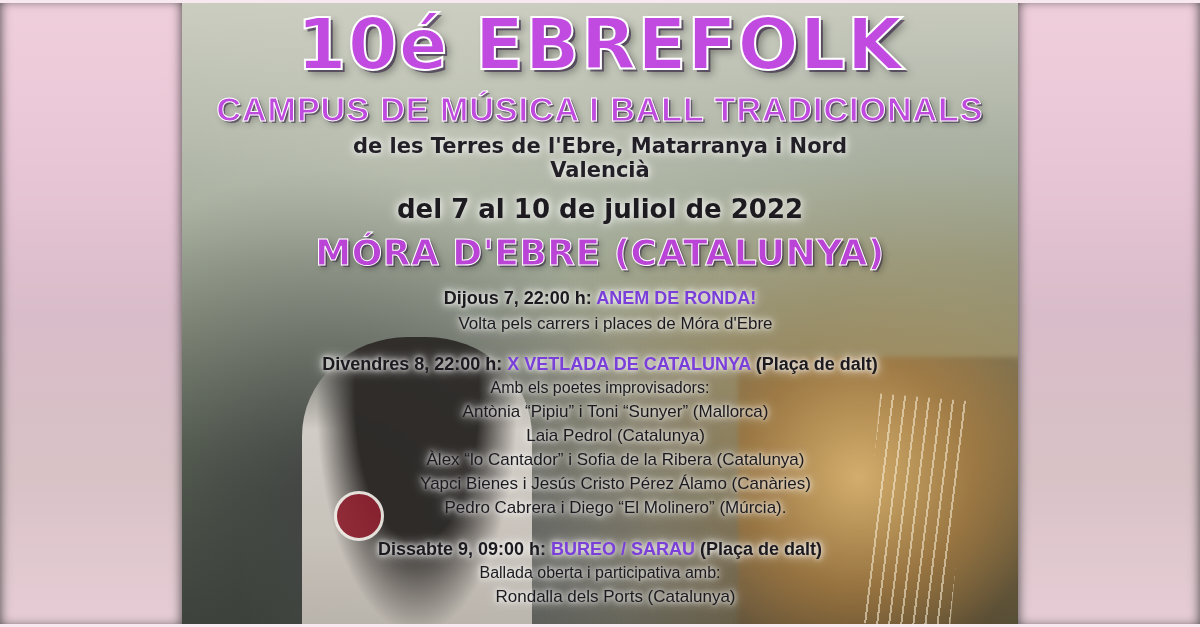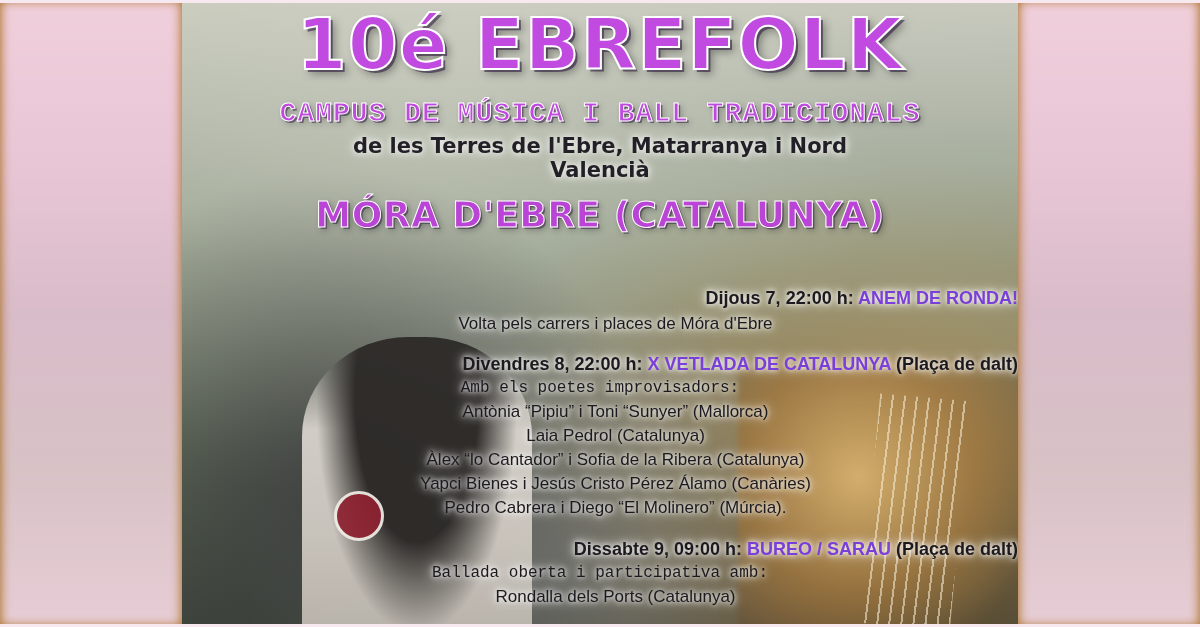--- a/index.html
+++ b/index.html
@@ -10,21 +10,21 @@
     overflow: hidden;
     background: #f3dfe6;
     font-family: "Liberation Sans", sans-serif;
   }
 
   #poster-root {
     position: relative;
     width: 1200px;
     height: 627px;
     overflow: hidden;
-    background: #a16207;
+    background: #404040;
   }
 
   
   .side-band {
     position: absolute;
     top: 0;
     height: 627px;
     width: 182px;
     background: linear-gradient(180deg, #f0cfdc 0%, #e9c6d6 25%, #d9bcc9 50%, #d8c2c6 75%, #e7cdd6 100%);
     filter: blur(6px);
@@ -131,28 +131,28 @@
     color: #c14be0;
     -webkit-text-stroke: 2px #ffffff;
     text-shadow:
       3px 3px 0 rgba(40,20,60,0.55),
       5px 5px 8px rgba(0,0,0,0.35);
     margin: 0;
     padding: 6px 0 0 0;
   }
 
   .subtitle-1 {
-    font-family: Liberation Mono, monospace;
-    font-weight: bold;
-    font-size: 28px;
+    font-family: Liberation Sans, sans-serif;
+    font-weight: bold;
+    font-size: 34px;
     letter-spacing: 1px;
     color: #bf4ade;
     -webkit-text-stroke: 1px #ffffff;
     text-shadow: 2px 2px 0 rgba(40,20,60,0.5), 3px 3px 6px rgba(0,0,0,0.3);
-    margin: 20px 0 0 0;
+    margin: 12px 0 0 0;
   }
 
   .subtitle-2 {
     font-family: "DejaVu Sans", sans-serif;
     font-weight: bold;
     font-size: 21px;
     line-height: 1.12;
     color: #231f26;
     text-shadow: 0 0 6px rgba(255,255,255,0.85), 0 0 12px rgba(255,255,255,0.7);
     margin: 6px 0 12px 0;
@@ -195,31 +195,29 @@
     font-family: "Liberation Sans", sans-serif;
     font-size: 17px;
     line-height: 1.42;
     color: #1c1a1f;
     text-shadow: 0 0 5px rgba(255,255,255,0.95), 0 0 10px rgba(255,255,255,0.85), 0 0 16px rgba(255,255,255,0.6);
   }
 
   .line.head {
     font-size: 18px;
     font-weight: bold;
-    text-align: right;
   }
 
   .line .hl {
     color: #7a3fd8;
     font-weight: bold;
   }
 
   .line.sub {
     font-size: 16px;
-    font-family: Liberation Mono, monospace;
   }
 
   .line.name {
     font-size: 17px;
     margin-left: 31px;
   }
 
   
   .edge-top, .edge-bottom {
     position: absolute;
@@ -251,20 +249,21 @@
     <div class="wood-shape"></div>
     <div class="wood-strings"></div>
 
     <div class="titles">
       <div class="main-title">10é EBREFOLK</div>
       <div class="subtitle-1">CAMPUS DE MÚSICA I BALL TRADICIONALS</div>
       <div class="subtitle-2">
         <span>de les Terres de l'Ebre, Matarranya i Nord</span><br>
         <span>Valencià</span>
       </div>
+      <div class="dates">del 7 al 10 de juliol de 2022</div>
       <div class="place">MÓRA D'EBRE (CATALUNYA)</div>
     </div>
 
     <div class="programme">
 
       <div class="block">
         <div class="line head">
           <span>Dijous 7, 22:00 h: </span><span class="hl">ANEM DE RONDA!</span><span></span>
         </div>
         <div class="line name">Volta pels carrers i places de Móra d'Ebre</div>

